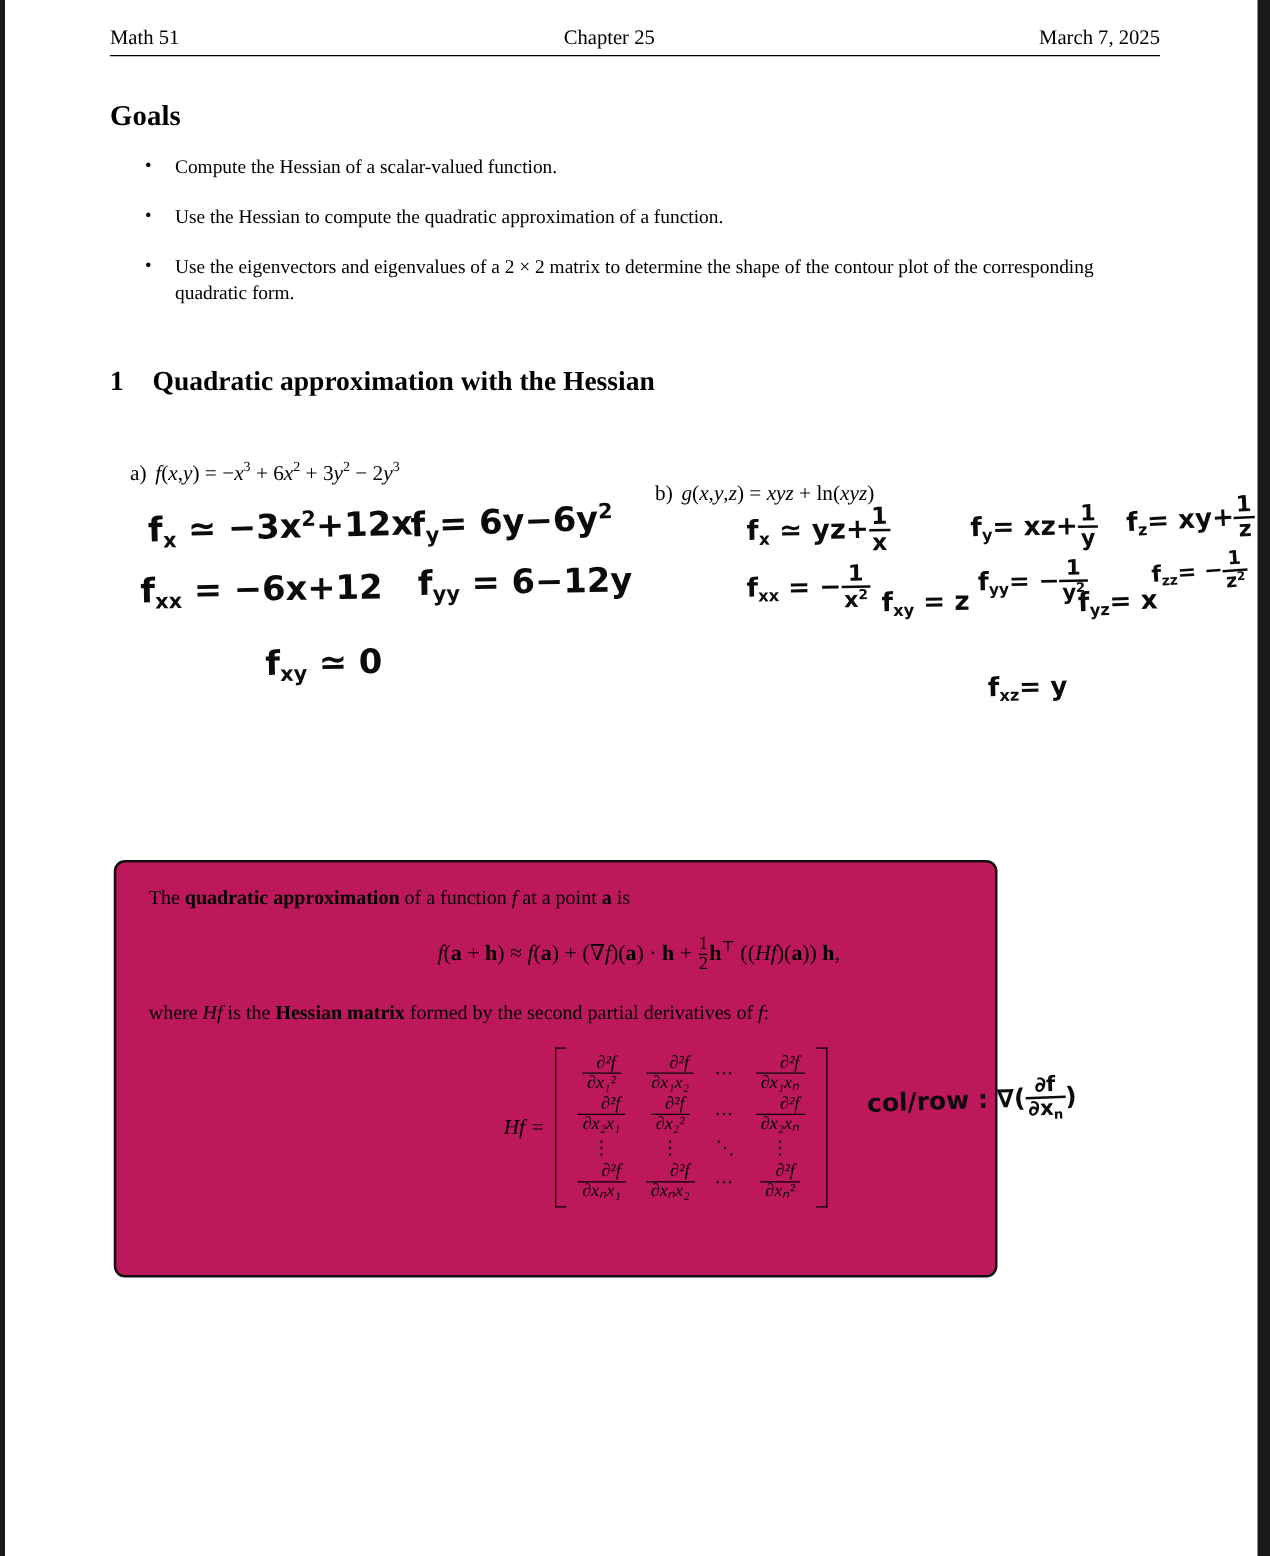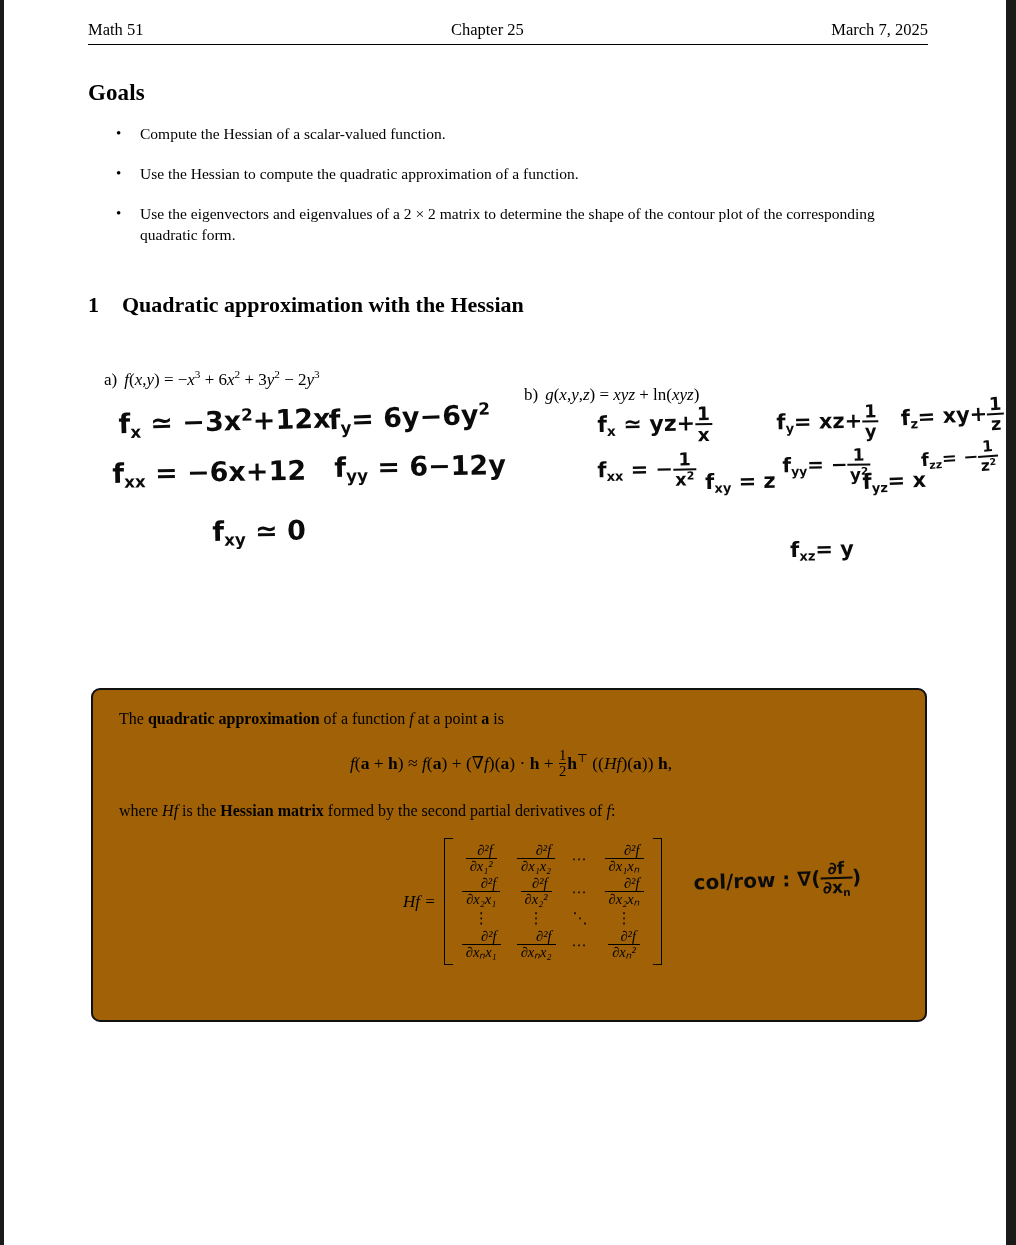--- a/index.html
+++ b/index.html
@@ -142,25 +142,25 @@
     font-size: 0.85em;
   }
   .frac .num { display: block; padding: 0 2px; }
   .frac .den { display: block; border-top: 2px solid #0b0b0b; padding: 0 2px; }
 
   
   .def-box {
     position: absolute;
     left: 91px;
     top: 688px;
-    width: 836px;
+    width: 707px;
     height: 334px;
     border: 2.4px solid #111;
     border-radius: 9px;
-    background: #a16207;
+    background: #be185d;
   }
   .def-line1 {
     position: absolute;
     left: 26px;
     top: 20px;
     font-size: 16px;
   }
   .def-line1 b { font-weight: bold; }
   .def-formula {
     position: absolute;

